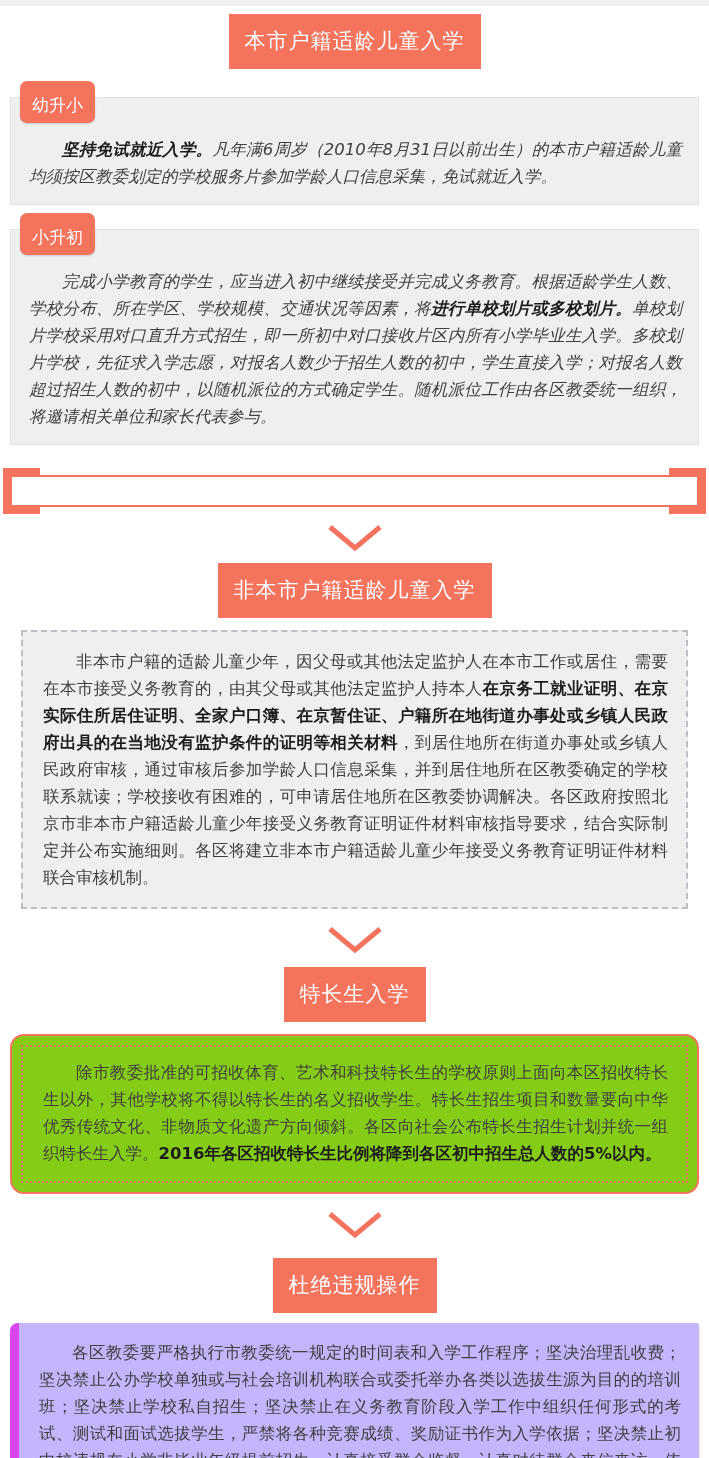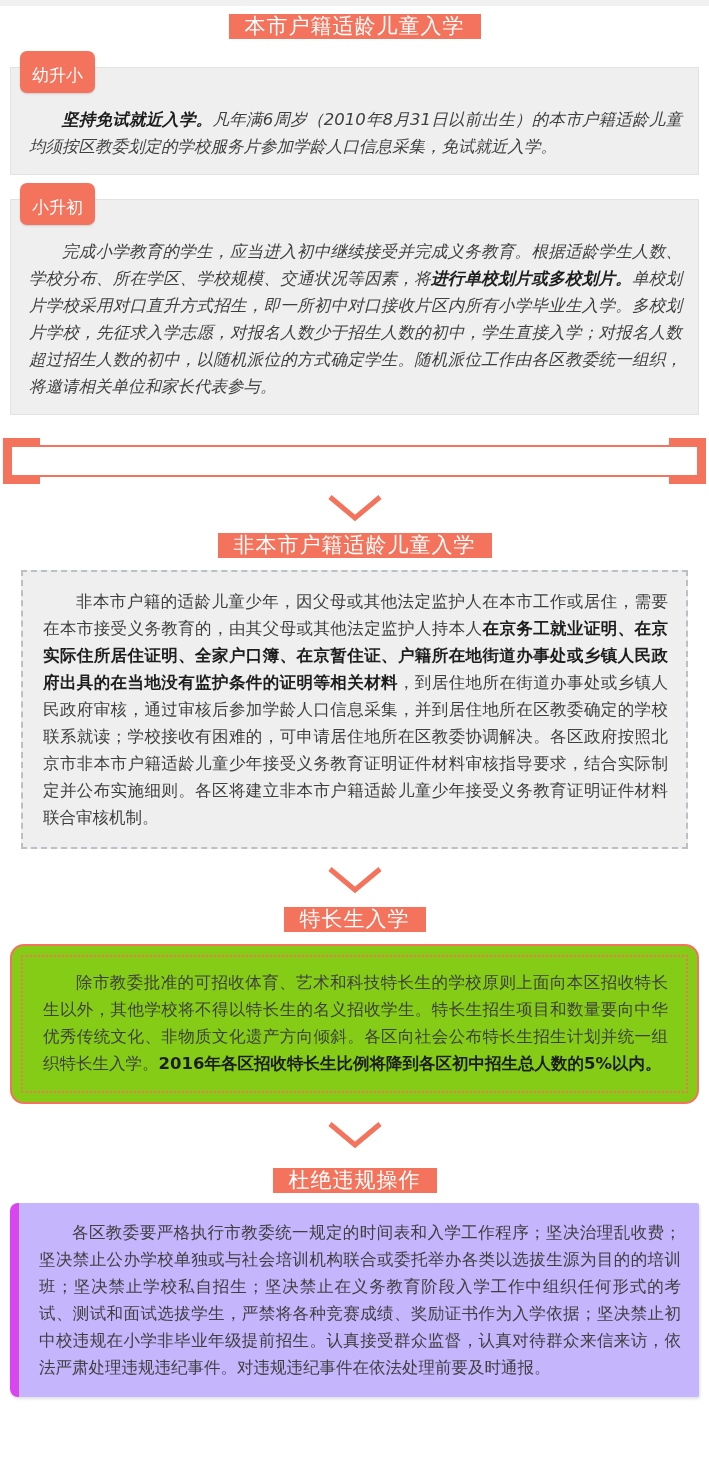--- a/index.html
+++ b/index.html
@@ -5,21 +5,21 @@
   html,body{margin:0;padding:0;}
   body{
     width:709px;height:1458px;overflow:hidden;background:#ffffff;
     font-family:"DejaVu Sans","Liberation Sans",sans-serif;
     -webkit-font-smoothing:antialiased;
   }
   .top-strip{height:6px;background:#f1f1f2;}
   
   .badge{
     display:table;margin:0 auto;background:#f4735c;color:#ffffff;
-    font-size:21px;letter-spacing:1px;padding:1px 16px;line-height:1.1;
+    font-size:21px;letter-spacing:1px;padding:16px 16px;line-height:1.1;
   }
   .badge.b1{margin-top:8px;}
   .badge.b2{margin-top:10px;}
   .badge.b3{margin-top:12px;}
   .badge.b4{margin-top:18px;}
   
   .para{
     font-size:16.5px;line-height:27px;color:#3f3f3f;
     text-indent:2em;margin:0;text-align:justify;
   }

